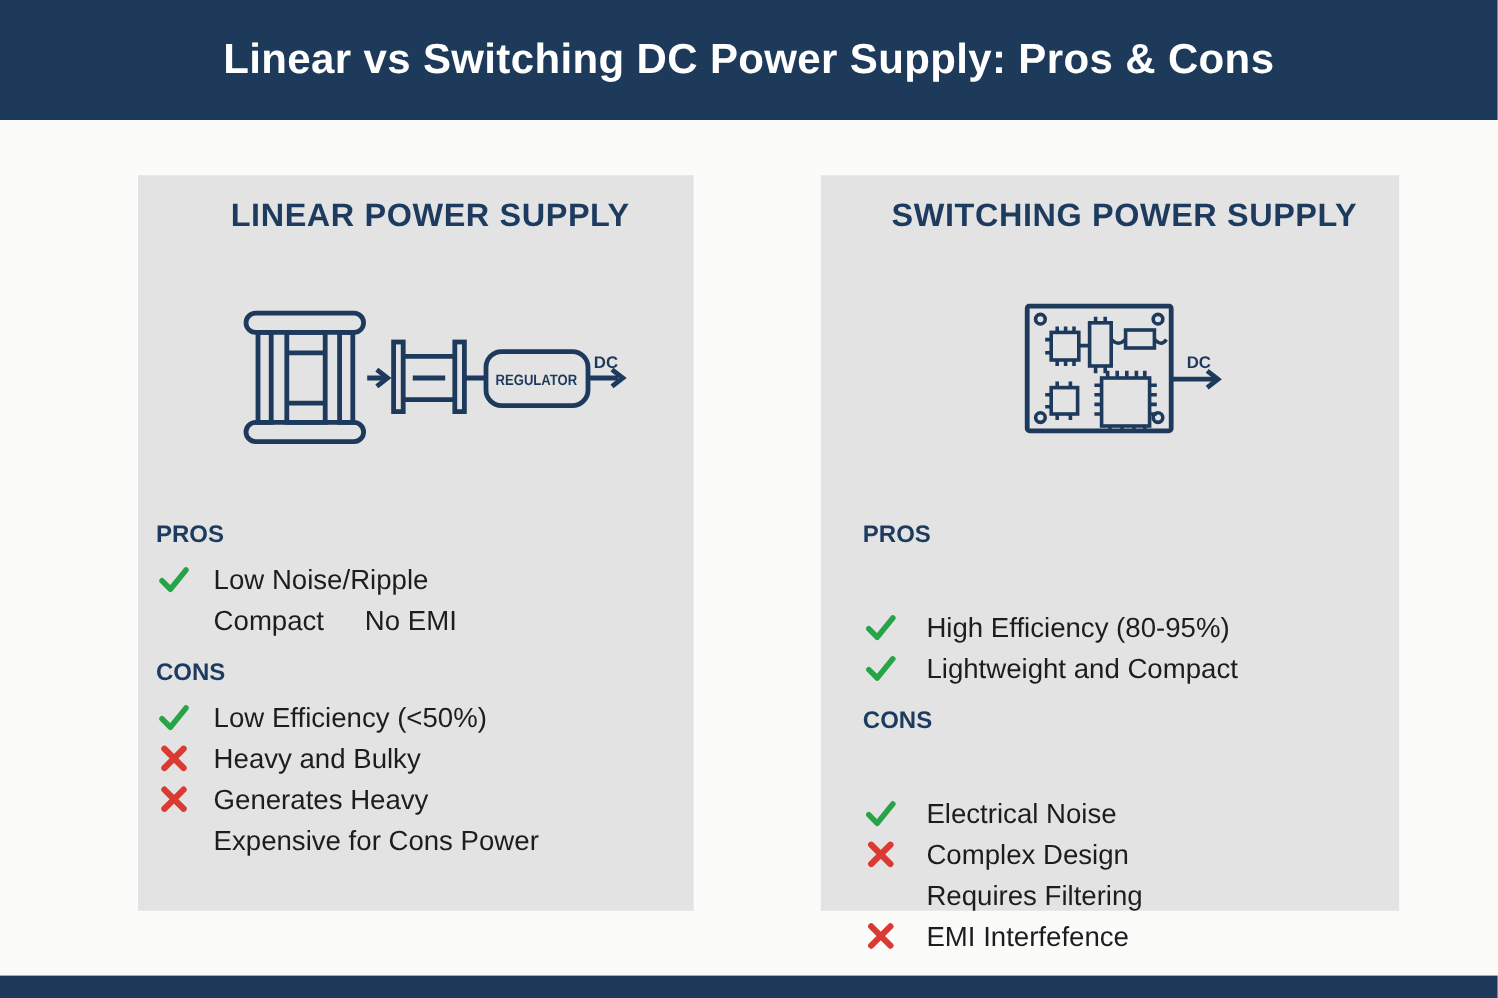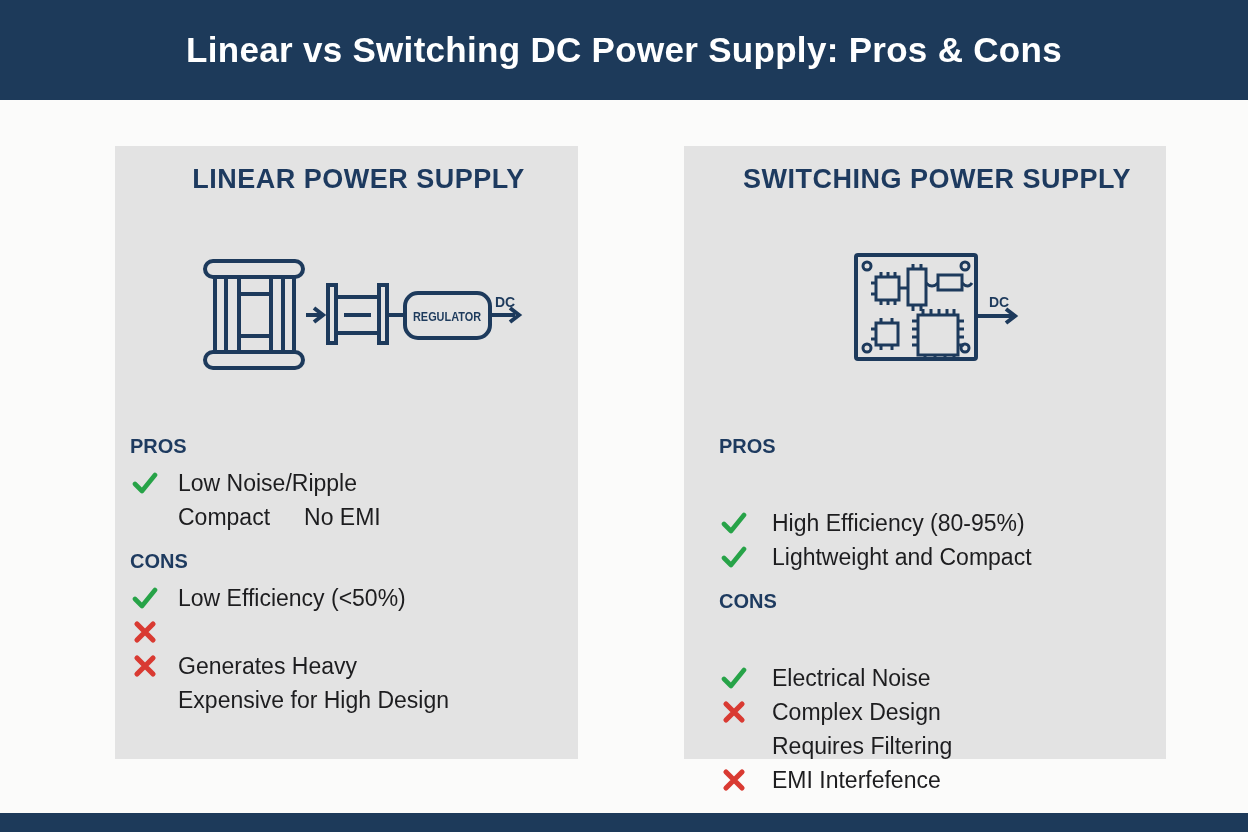--- a/index.html
+++ b/index.html
@@ -123,32 +123,33 @@
           </svg>
         </span>
       <span class="txt">Low Efficiency (&lt;50%)</span>
     </div>
     <div class="row">
       <span class="ic">
           <svg viewBox="0 0 26 26">
             <path d="M5 5 L21 21 M21 5 L5 21" stroke="#d93a32" stroke-width="5.2" fill="none" stroke-linecap="round"></path>
           </svg>
         </span>
+      <span class="txt">Heavy and Bulky</span>
     </div>
     <div class="row">
       <span class="ic">
           <svg viewBox="0 0 26 26">
             <path d="M5 5 L21 21 M21 5 L5 21" stroke="#d93a32" stroke-width="5.2" fill="none" stroke-linecap="round"></path>
           </svg>
         </span>
       <span class="txt">Generates Heavy</span>
     </div>
     <div class="row">
       <span class="ic"></span>
-      <span class="txt">Expensive for High Design</span>
+      <span class="txt">Expensive for Cons Power</span>
     </div>
   </div>
 </div>
 
 <div class="card switching">
   <h2 class="card-heading">SWITCHING POWER SUPPLY</h2>
 
   <svg class="diagram" viewBox="0 0 482 125">
     <g stroke="#1d3a5c" fill="none">
 

